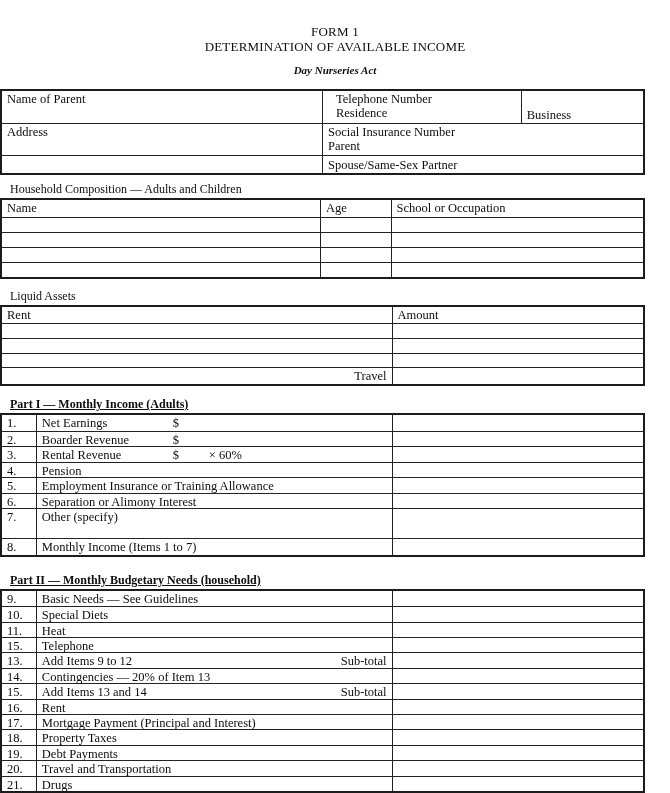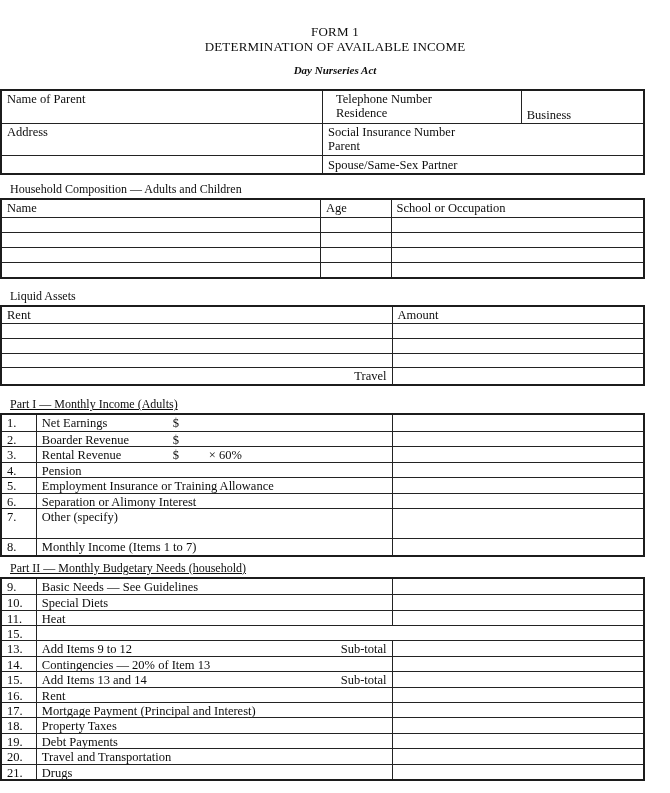--- a/index.html
+++ b/index.html
@@ -31,25 +31,25 @@
   .p-r3 { height:18px; }
   .pc-left { width:322px; }
   .pc-mid { width:200px;padding-left:13px; }
   .pc-biz { width:123px; display:flex; align-items:flex-end; }
   .pc-right { width:323px; }
   .v-bottom { display:flex; align-items:flex-end; }
 
   
   .sec-heading { margin-left:10px; font-size:12px; line-height:14px; }
   .sec-plain { font-weight:normal; }
-  .sec-bold { font-weight:normal; text-decoration:underline; }
+  .sec-bold { font-weight:bold; text-decoration:underline; }
   .h-household { margin-top:7px; margin-bottom:2px; }
   .h-liquid { margin-top:10px; margin-bottom:2px; }
   .h-part1 { margin-top:11px; margin-bottom:2px; }
-  .h-part2 { margin-top:4px; margin-bottom:2px; }
+  .h-part2 { margin-top:16px; margin-bottom:2px; }
 
   
   .hh-head { height:17px; }
   .hh-row { height:15px; }
   .hc-name { width:320px; }
   .hc-age { width:71px; }
   .hc-school { width:254px; }
 
   
   .la-head { height:16px; }
@@ -247,20 +247,23 @@
     </div>
     <div class="trow p2-row">
       <div class="cell ic-num">11.</div>
       <div class="cell ic-desc">
         <span>Heat</span>
       </div>
       <div class="cell ic-amt"></div>
     </div>
     <div class="trow p2-row">
       <div class="cell ic-num">15.</div>
+      <div class="cell ic-desc">
+        <span>Telephone</span>
+      </div>
       <div class="cell ic-amt"></div>
     </div>
     <div class="trow p2-row">
       <div class="cell ic-num">13.</div>
       <div class="cell ic-desc">
         <span>Add Items 9 to 12</span>
         <span class="subtotal">Sub-total</span>
       </div>
       <div class="cell ic-amt"></div>
     </div>

